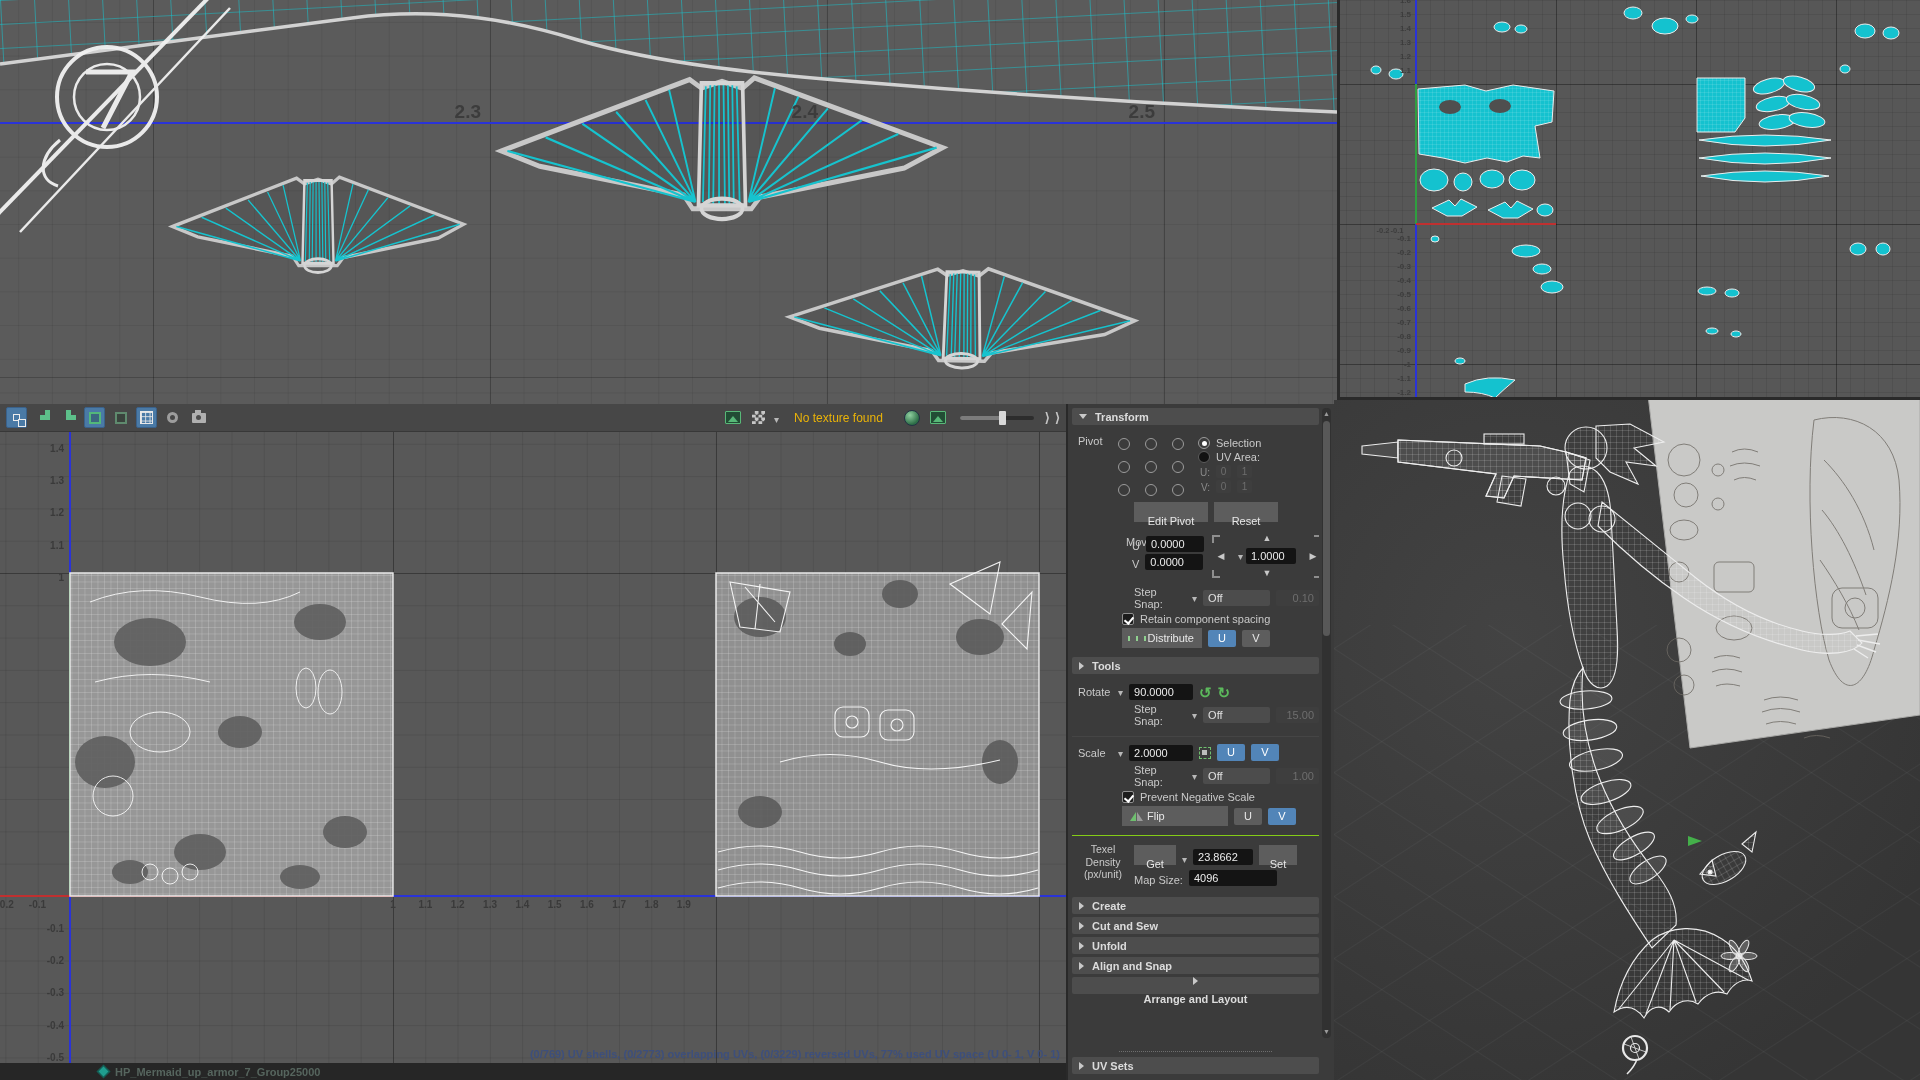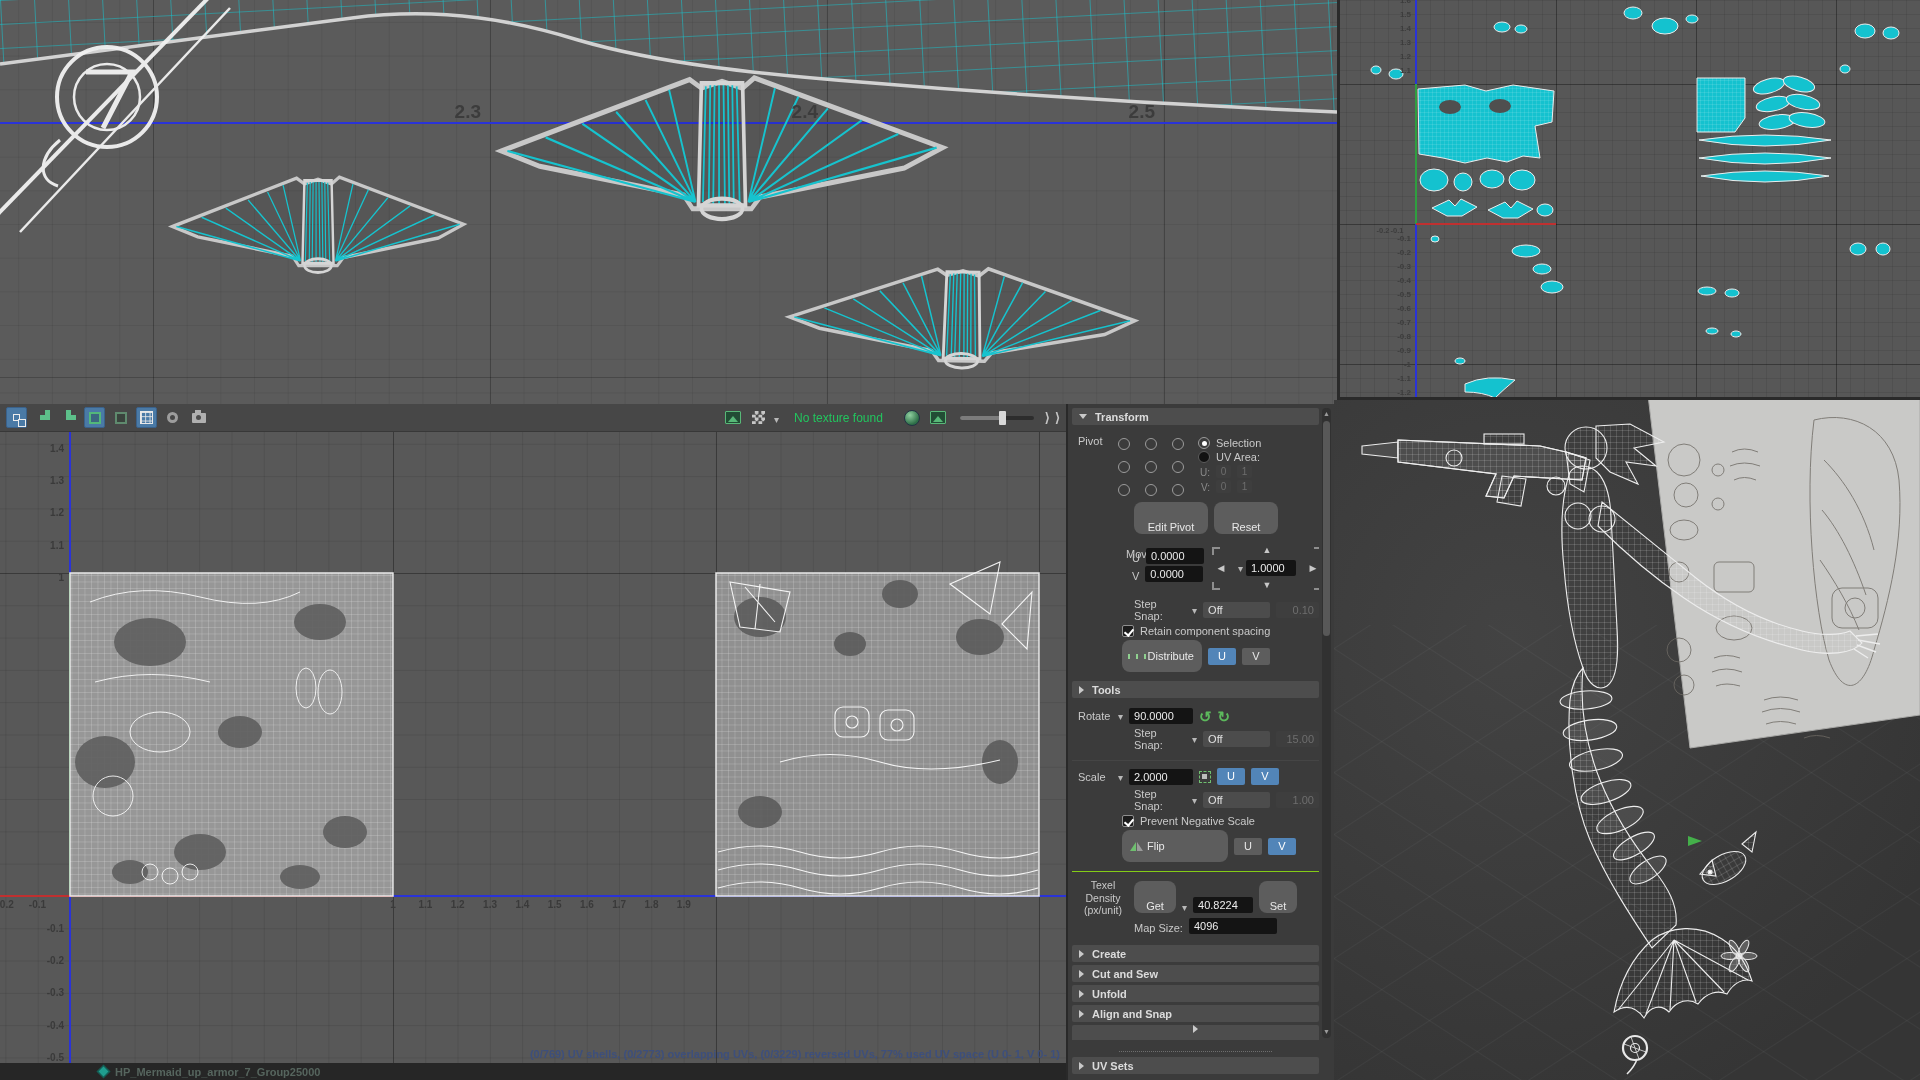--- a/index.html
+++ b/index.html
@@ -52,21 +52,21 @@
   .gsq.dim{border-color:#5f8a6e;}
   .wgrid{width:13px;height:13px;background-image:linear-gradient(#e8e8e8 1px,transparent 1px),linear-gradient(90deg,#e8e8e8 1px,transparent 1px);background-size:4.3px 4.3px;border:1px solid #e8e8e8;}
   .donut{width:11px;height:11px;border:3px solid #9d9d9d;border-radius:50%;}
   .cam{width:14px;height:10px;background:#b0b0b0;border-radius:1px;position:relative;}
   .cam::before{content:"";position:absolute;left:3px;top:-3px;width:6px;height:3px;background:#b0b0b0;}
   .cam::after{content:"";position:absolute;left:4.5px;top:2.5px;width:5px;height:5px;background:#4d4d4d;border-radius:50%;}
   .imgico{width:16px;height:13px;border:1px solid #58b878;background:#224d35;position:relative;border-radius:1px;}
   .imgico::after{content:"";position:absolute;left:2px;bottom:1px;width:0;height:0;border-left:5px solid transparent;border-right:5px solid transparent;border-bottom:6px solid #58b878;}
   .checker{width:13px;height:13px;background-color:#888;background-image:repeating-conic-gradient(#c6c6c6 0% 25%,#4a4a4a 0% 50%);background-size:6.5px 6.5px;}
   .caret::before{content:"▾";color:#b8b8b8;font-size:10px;line-height:10px;}
-  .no-tex{color:#22c55e;font-size:12px;margin:0 14px 0 10px;}
+  .no-tex{color:#eab308;font-size:12px;margin:0 14px 0 10px;}
   .rgbball{width:16px;height:16px;border-radius:50%;background:radial-gradient(circle at 35% 30%,#8fd0a0,#2d6e47 70%);border:1px solid #234;}
   .slider{width:74px;height:4px;background:#2d2d2d;border-radius:2px;position:relative;margin:0 6px;}
   .slider .fill{position:absolute;left:0;top:0;height:4px;width:42px;background:#7c7c7c;border-radius:2px;}
   .slider .handle{position:absolute;left:39px;top:-5px;width:7px;height:14px;background:#d9d9d9;border-radius:1px;}
   .angle{color:#c4c4c4;font-size:13px;line-height:13px;font-weight:bold;}
 
   #uv-canvas{position:absolute;left:0;top:28px;width:1066px;height:631px;background:#585858;overflow:hidden;
     background-image:
       linear-gradient(rgba(0,0,0,.28) 1px,transparent 1px),
       linear-gradient(90deg,rgba(0,0,0,.28) 1px,transparent 1px),
@@ -92,21 +92,21 @@
   .secbar .lbl{font-weight:bold;color:#dcdcdc;font-size:11px;}
   .tri{width:0;height:0;border-left:5px solid #c9c9c9;border-top:4px solid transparent;border-bottom:4px solid transparent;flex:none;}
   .tri.open{border-left:4px solid transparent;border-right:4px solid transparent;border-top:5px solid #c9c9c9;border-bottom:none;}
   .tk-content{padding:4px 0 3px 6px;}
   .row{display:flex;align-items:center;gap:6px;margin:3px 0;}
   .lab{color:#c9c9c9;}
   .field{background:#141414;color:#ececec;border-radius:2px;padding:1px 5px;font-size:11px;height:16px;line-height:14px;}
   .field.mode{background:#4c4c4c;color:#e0e0e0;}
   .field.dim{background:#3e3e3e;color:#6e6e6e;}
   .minifield{background:#3e3e3e;color:#6e6e6e;border-radius:2px;width:15px;height:13px;font-size:10px;text-align:center;line-height:13px;}
-  .btn{background:#5d5d5d;color:#e8e8e8;border-radius:8px;height:18px;line-height:18px;text-align:center;font-size:11px;padding:16px 8px;}
+  .btn{background:#5d5d5d;color:#e8e8e8;border-radius:0;height:18px;line-height:18px;text-align:center;font-size:11px;padding:10px 8px;}
   .uvbtn{width:28px;height:17px;line-height:17px;text-align:center;border-radius:2px;background:#5d5d5d;color:#e8e8e8;font-size:11px;}
   .uvbtn.on{background:#5285b8;color:#fff;}
   .radio{width:12px;height:12px;border:1.5px solid #9b9b9b;border-radius:50%;flex:none;}
   .radio.sel{display:flex;align-items:center;justify-content:center;}
   .radio.sel::after{content:"";width:5px;height:5px;background:#fff;border-radius:50%;}
   .radio.dark{background:#121212;border-color:#5c5c5c;}
   .chk{width:12px;height:12px;background:#1b1b1b;border:1px solid #8f8f8f;border-radius:2px;position:relative;flex:none;}
   .chk::after{content:"";position:absolute;left:2.5px;top:0.5px;width:4px;height:7px;border:solid #fff;border-width:0 2px 2px 0;transform:rotate(40deg);}
   .pivot-grid{display:grid;grid-template-columns:repeat(3,12px);gap:11px 15px;margin-top:3px;}
   .prow{display:flex;align-items:flex-end;gap:6px;margin:2px 0;}
@@ -573,21 +573,21 @@
         </div>
       </div>
 
       <div class="tk-content" style="border-top:1px solid #84cc16;">
         <div class="row" style="align-items:flex-start;">
           <span class="texlab">Texel Density (px/unit)</span>
           <div>
             <div class="prow">
               <span class="btn" style="width:42px;">Get</span>
               <span class="caret"></span>
-              <span class="field" style="width:60px;">40.8224</span>
+              <span class="field" style="width:60px;">23.8662</span>
               <span class="btn" style="width:38px;">Set</span>
             </div>
             <div class="prow" style="margin-top:5px;">
               <span>Map Size:</span>
               <span class="field" style="width:88px;">4096</span>
             </div>
           </div>
         </div>
       </div>
 

